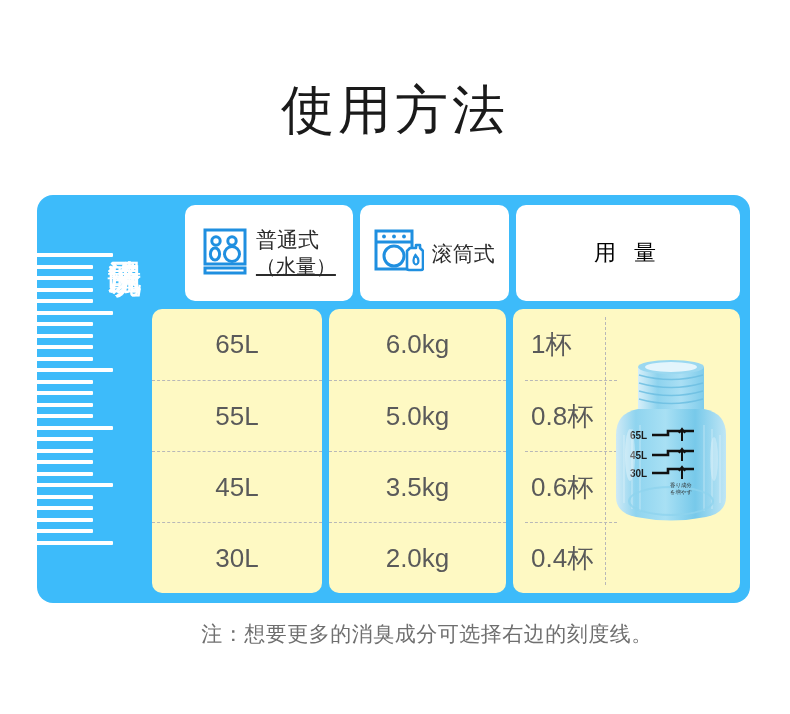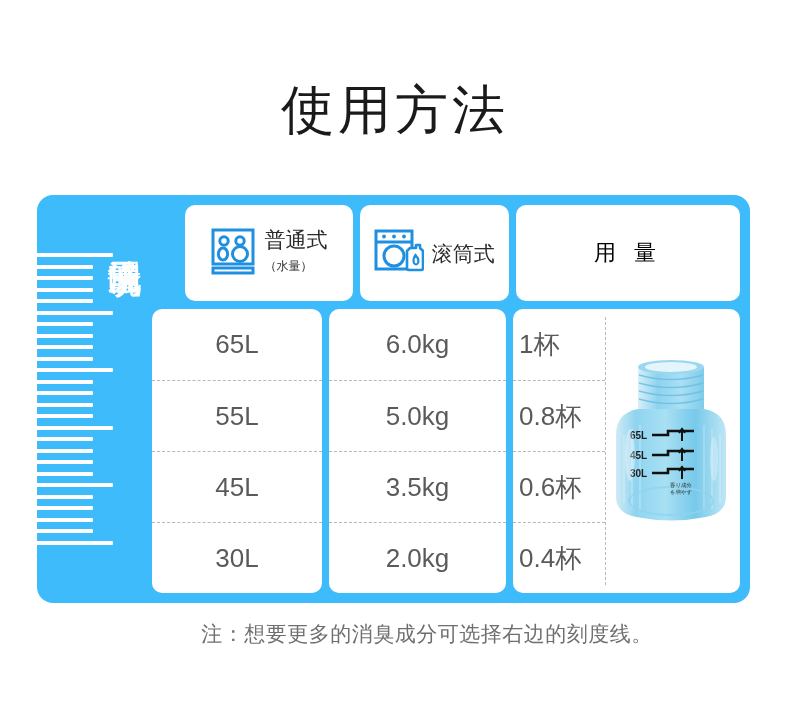--- a/index.html
+++ b/index.html
@@ -111,38 +111,38 @@
     align-items: center;
     gap: 8px;
   }
   .hicon { flex: 0 0 auto; display: block; }
   .htext {
     font-size: 21px;
     line-height: 27px;
     color: #2b2b2b;
     white-space: nowrap;
   }
-  .htext .sub { font-size: 12px; display: block; }
+  .htext .sub { font-size: 20px; display: block; text-decoration: underline; }
   .htext-center {
     font-size: 22px;
     color: #000000;
     letter-spacing: 6px;
   }
 
   .body-row {
     position: absolute;
     left: 0;
     top: 104px;
     width: 588px;
     height: 284px;
     display: flex;
     gap: 7px;
   }
   .bcard {
-    background: #ffffff;
+    background: #fef9c3;
     border-radius: 10px;
     position: relative;
     box-sizing: border-box;
     overflow: hidden;
   }
   .bcard.c1 { width: 170px; }
   .bcard.c2 { width: 177px; }
   .bcard.c3 { width: 227px; }
 
   .cell {
@@ -157,20 +157,21 @@
   }
   .cell + .cell {
     border-top: 1px dashed #b8b8b8;
   }
 
   
   .bcard.c3 .cell {
     justify-content: flex-start;
     padding-left: 6px;
     width: 92px;
+    margin-left: 12px;
   }
   .vsplit {
     position: absolute;
     left: 92px;
     top: 8px;
     bottom: 8px;
     width: 0;
     border-left: 1px dashed #b8b8b8;
   }
 

